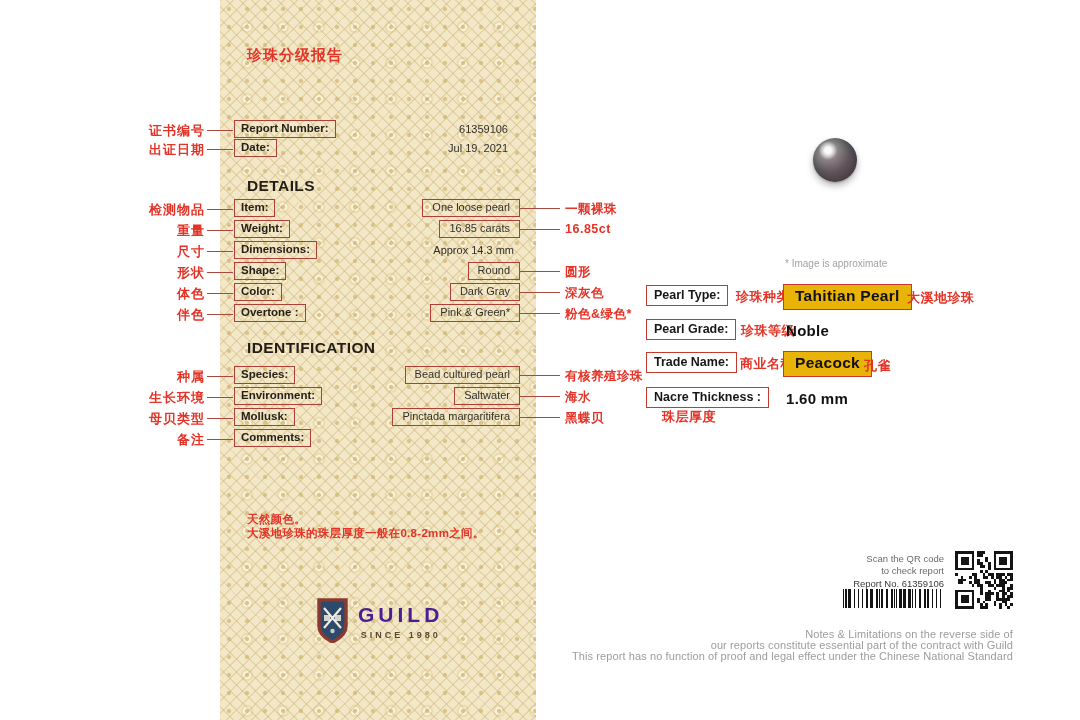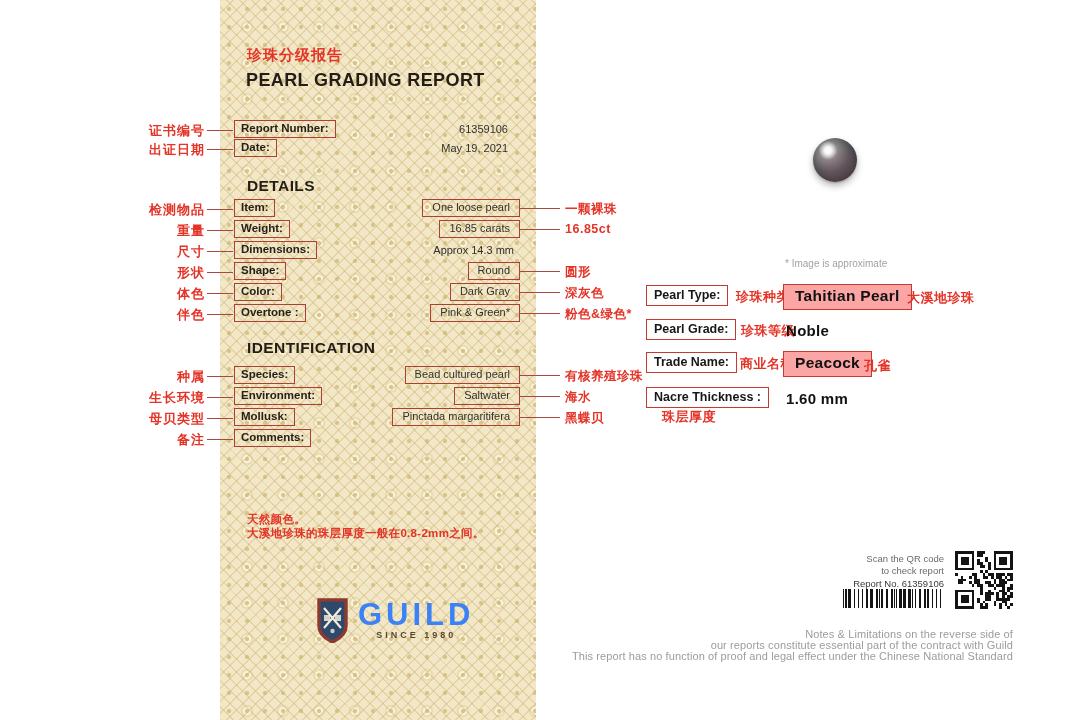--- a/index.html
+++ b/index.html
@@ -30,59 +30,58 @@
   .cn{color:#e43327;font-weight:bold;}
   .leftlbl{position:absolute;left:95px;width:110px;text-align:right;font-size:13px;letter-spacing:1px;}
   .rcn{position:absolute;left:565px;font-size:12.5px;letter-spacing:.5px;white-space:nowrap;}
   .lline{position:absolute;left:207px;width:26px;height:0;border-top:1.8px solid #a8493f;}
   .rline{position:absolute;left:519px;width:41px;height:0;border-top:1.8px solid #a8493f;}
   .cbox{position:absolute;left:234px;top:452px;width:242px;border:1.6px solid #ab4039;padding:4px 8px 5px;font-size:10.4px;line-height:12.6px;color:#3a332b;}
   .notes{position:absolute;left:247px;top:513px;font-size:11.5px;line-height:13.5px;letter-spacing:.3px;}
   
   .logo{position:absolute;left:317px;top:598px;display:flex;align-items:center;}
   .logo-txt{margin-left:10px;text-align:center;}
-  .logo-name{font-size:31px;font-weight:800;color:#3b82f6;letter-spacing:4px;line-height:26px;}
+  .logo-name{font-size:21px;font-weight:800;color:#4c1d95;letter-spacing:4px;line-height:26px;}
   .logo-tag{font-size:9px;font-weight:bold;color:#5a4730;letter-spacing:3px;margin-top:2px;}
   
   .pearl{
     position:absolute;left:813px;top:138px;width:44px;height:44px;border-radius:50%;
     background:
       radial-gradient(circle at 34% 28%, rgba(255,255,255,.95) 0 7%, rgba(255,255,255,0) 22%),
       radial-gradient(circle at 60% 68%, rgba(120,85,95,.35) 0 30%, rgba(120,85,95,0) 60%),
       radial-gradient(circle at 38% 34%, #c9c9c9 0%, #8e8e8e 22%, #55555a 48%, #2e2e31 78%, #19191b 100%);
     box-shadow:0 4px 7px rgba(0,0,0,.28), 0 1px 2px rgba(0,0,0,.2);
   }
   .img-note{position:absolute;left:785px;top:258px;font-size:10px;color:#a2a2a2;}
   
   .rlbox{position:absolute;border:1.8px solid #c43a2e;background:#fff;font-weight:bold;font-size:12.5px;color:#171717;padding:2px 7px 3px;white-space:nowrap;}
-  .rvbox{position:absolute;border:1.8px solid #c43a2e;background:#fca5a5;font-weight:800;font-size:15.5px;color:#111;padding:2px 11px 4px;white-space:nowrap;letter-spacing:.3px;}
+  .rvbox{position:absolute;border:1.8px solid #c43a2e;background:#eab308;font-weight:800;font-size:15.5px;color:#111;padding:2px 11px 4px;white-space:nowrap;letter-spacing:.3px;}
   .rval{position:absolute;font-weight:800;font-size:15px;color:#111;white-space:nowrap;letter-spacing:.3px;}
   .rpcn{position:absolute;font-size:13px;letter-spacing:.5px;white-space:nowrap;}
   
   .scan-line{position:absolute;right:136px;text-align:right;font-size:9.5px;color:#6a6a6a;white-space:nowrap;}
   .report-no{position:absolute;right:136px;text-align:right;font-size:9.5px;color:#3a3a3a;white-space:nowrap;}
   .qr{position:absolute;left:955px;top:551px;width:58px;height:58px;}
   .barcode{position:absolute;left:843px;top:589px;width:102px;height:19px;}
   .fine{position:absolute;right:67px;text-align:right;font-size:11px;color:#9c9c9c;white-space:nowrap;letter-spacing:.1px;}
   .contact{position:absolute;right:67px;text-align:right;font-size:9.3px;color:#474747;white-space:nowrap;font-weight:bold;}
 </style>
 </head>
 <body>
 
 <div class="stage">
 
   <div class="cert-bg"></div>
 
   <div class="t-cn cn">珍珠分级报告</div>
-  <div class="t-en">PEARL GRADING REPORT</div>
 
   <div class="lbox" style="top:120px">Report Number:</div>
   <div class="hval" style="top:123px">61359106</div>
   <div class="lbox" style="top:139px">Date:</div>
-  <div class="hval" style="top:142px">May 19, 2021</div>
+  <div class="hval" style="top:142px">Jul 19, 2021</div>
 
   <div class="leftlbl cn" style="top:122px">证书编号</div>
     <div class="lline" style="top:130px"></div>
   <div class="leftlbl cn" style="top:141px">出证日期</div>
     <div class="lline" style="top:149px"></div>
   <div class="leftlbl cn" style="top:201px">检测物品</div>
     <div class="lline" style="top:209px"></div>
   <div class="leftlbl cn" style="top:222px">重量</div>
     <div class="lline" style="top:230px"></div>
   <div class="leftlbl cn" style="top:243px">尺寸</div>

